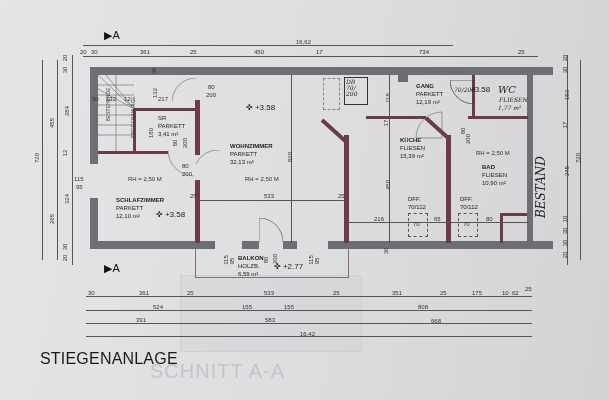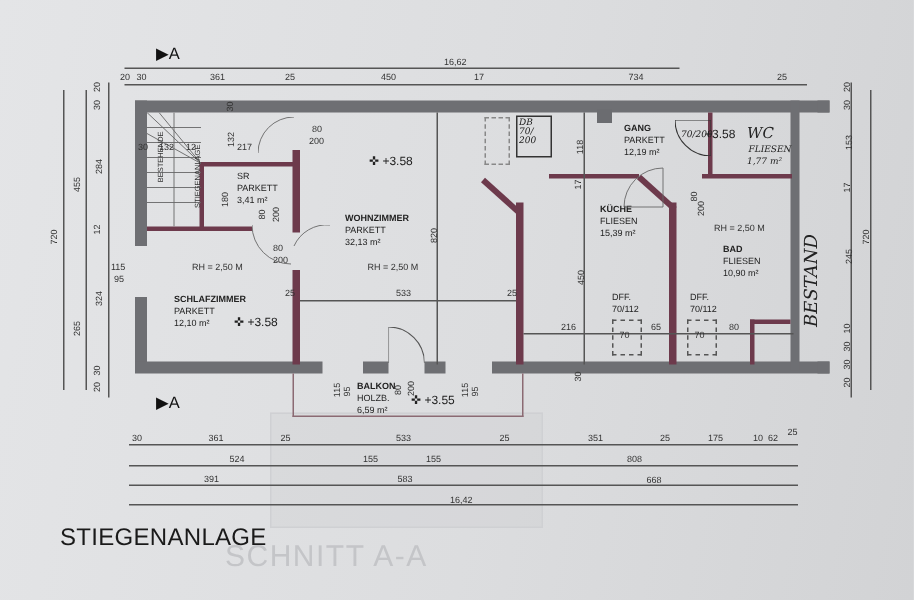--- a/index.html
+++ b/index.html
@@ -165,21 +165,21 @@
 <div style="position:absolute;left:195px;top:249px;width:152px;height:28px;border:1px solid #8b6a73;border-top:none;"></div>
 <svg style="position:absolute;left:259px;top:218px;" width="24" height="24">
     <path d="M0 0 A24 24 0 0 1 24 24" stroke="#555" stroke-width="0.7" fill="none"></path>
     <line x1="0" y1="0" x2="0" y2="24" stroke="#555" stroke-width="0.7"></line>
   </svg>
 <div class="lbl" style="left:238px;top:254px;">
   <div><b>BALKON</b></div>
   <div>HOLZB.</div>
   <div>6,59 m²</div>
 </div>
-<div class="elev" style="left:274px;top:262px;">✜ <span>+3.55</span></div>
+<div class="elev" style="left:274px;top:262px;">✜ <span>+2.77</span></div>
 <div class="tv" style="left:221px;top:257px;">115</div>
 <div class="tv" style="left:229px;top:258px;">95</div>
 <div class="tv" style="left:263px;top:257px;">80</div>
 <div class="tv" style="left:270px;top:256px;">200</div>
 <div class="tv" style="left:306px;top:257px;">115</div>
 <div class="tv" style="left:314px;top:258px;">95</div>
 
 <div style="position:absolute;left:323px;top:78px;width:15px;height:30px;border:1px dashed #888;"></div>
 <div class="hand" style="left:344px;top:77px;width:20px;height:24px;border:1px solid #333;font-size:6px;line-height:6px;padding:1px;">
   <div>DB</div>

